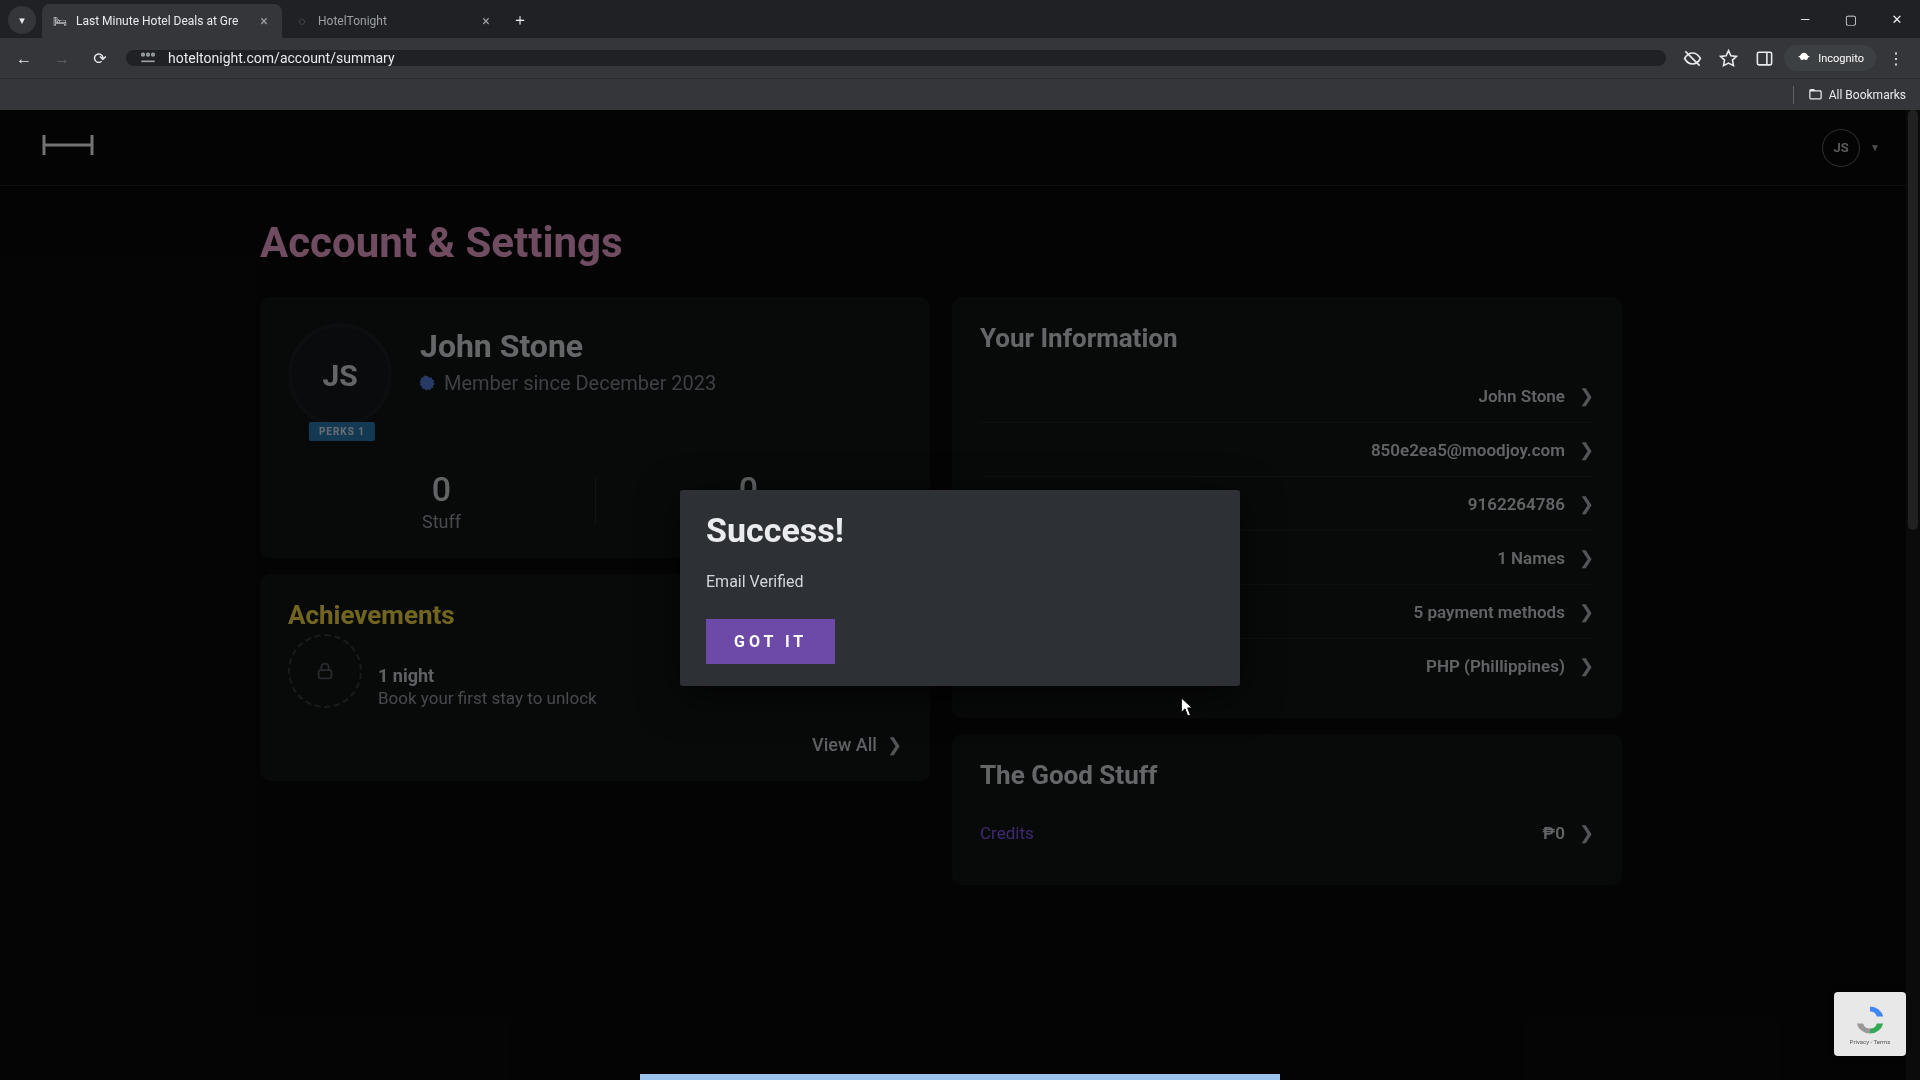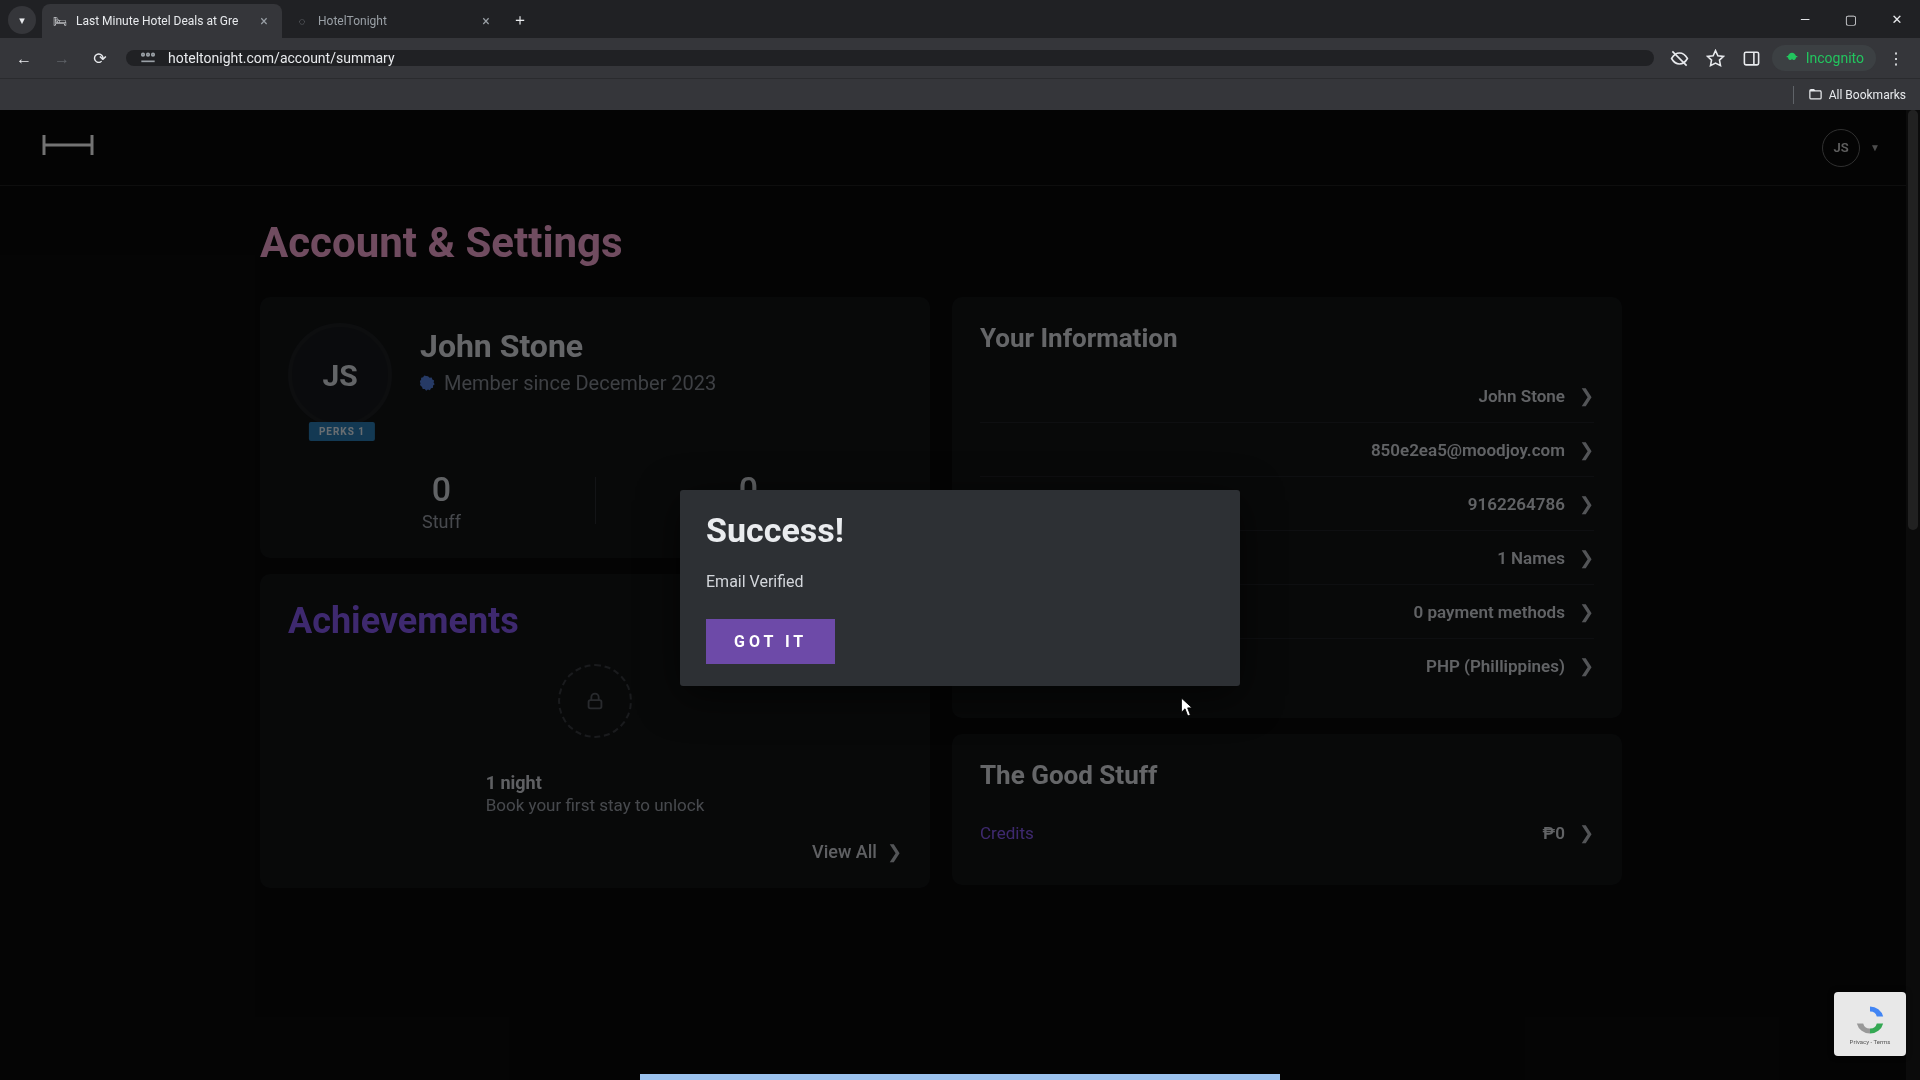--- a/index.html
+++ b/index.html
@@ -18,21 +18,21 @@
 .wc-btn { width: 46px; display: flex; align-items: center; justify-content: center; color: #e8eaed; font-size: 13px; cursor: pointer; }
 
 .browser-bar { background: #35363a; height: 40px; display: flex; align-items: center; padding: 0 8px; gap: 6px; }
 .nav-btn { width: 32px; height: 32px; display: flex; align-items: center; justify-content: center; color: #e8eaed; font-size: 16px; cursor: pointer; border-radius: 50%; }
 .nav-btn.disabled { color: #5f6368; }
 .url-bar { flex: 1; background: #202124; height: 16px; border-radius: 15px; display: flex; align-items: center; padding: 0 12px; color: #e8eaed; font-size: 14px; margin: 0 4px; }
 .url-icon { width: 20px; height: 20px; display: flex; align-items: center; justify-content: center; margin-right: 10px; color: #9aa0a6; font-size: 13px; }
 .url-text { color: #e8eaed; }
 .bar-right { display: flex; align-items: center; gap: 4px; }
 .bar-icon { width: 32px; height: 32px; display: flex; align-items: center; justify-content: center; color: #e8eaed; cursor: pointer; }
-.incognito-badge { background: #3c4043; border-radius: 16px; padding: 5px 12px; color: #22c55e; font-size: 14px; display: flex; align-items: center; gap: 6px; }
+.incognito-badge { background: #3c4043; border-radius: 16px; padding: 5px 12px; color: #ffffff; font-size: 11px; display: flex; align-items: center; gap: 6px; }
 .incognito-badge svg { width: 16px; height: 16px; }
 
 .bookmarks-bar { background: #35363a; height: 32px; border-top: 1px solid #2a2b2e; display: flex; align-items: center; justify-content: flex-end; padding: 0 14px; }
 .bm-divider { width: 1px; height: 18px; background: #5f6368; margin-right: 14px; }
 .bm-item { color: #e8eaed; font-size: 12px; display: flex; align-items: center; gap: 6px; cursor: pointer; }
 
 
 .viewport { position: relative; height: calc(1080px - 38px - 40px - 32px); background: #0a0a0a; overflow: hidden; }
 .dim-overlay { position: absolute; inset: 0; background: rgba(0,0,0,0.55); z-index: 20; }
 .page { position: absolute; inset: 0; padding: 0; overflow-y: auto; }
@@ -63,22 +63,22 @@
 .profile-name { color: #dfe2e7; font-size: 32px; font-weight: 700; margin-bottom: 6px; }
 .profile-meta { display: flex; align-items: center; gap: 8px; color: #8a8f97; font-size: 20px; }
 .verified-icon { width: 16px; height: 16px; color: #5582e0; }
 
 .stats-row { display: flex; margin-top: 42px; }
 .stat { flex: 1; text-align: center; position: relative; }
 .stat + .stat::before { content: ""; position: absolute; left: 0; top: 8px; bottom: 8px; width: 1px; background: #2a2d31; }
 .stat-value { color: #d8dbe0; font-size: 34px; font-weight: 500; }
 .stat-label { color: #9ea3ab; font-size: 18px; margin-top: 2px; }
 
-.achievements-title { color: #8b5cf6; font-size: 36px; font-weight: 700; margin-bottom: 22px; }
-.ach-row { display: flex; align-items: center; gap: 34px; flex-direction: column; }
+.achievements-title { color: #fde047; font-size: 26px; font-weight: 700; margin-bottom: 4px; }
+.ach-row { display: flex; align-items: flex-end; gap: 16px; }
 .ach-icon-ring { width: 74px; height: 74px; border-radius: 50%; border: 2px dashed #3a3d41; display: flex; align-items: center; justify-content: center; color: #5a5e64; }
 .ach-icon-ring svg { width: 22px; height: 22px; }
 .ach-text .ach-title { color: #d3d6db; font-size: 18px; font-weight: 700; }
 .ach-text .ach-sub { color: #9ea3ab; font-size: 17px; margin-top: 2px; }
 .view-all-row { margin-top: 26px; text-align: right; }
 .view-all-btn { color: #d3d6db; font-size: 18px; font-weight: 500; background: none; border: none; cursor: pointer; display: inline-flex; align-items: center; gap: 10px; }
 .chev { font-size: 18px; color: #b8bcc2; }
 
 .section-title { color: #dfe2e7; font-size: 26px; font-weight: 700; margin-bottom: 16px; }
 .info-list { display: flex; flex-direction: column; }
@@ -286,21 +286,21 @@
               <div class="info-row">
                 <span class="info-label"></span>
                 <span class="info-value-wrap">
                   <span class="info-value">1 Names</span>
                   <span class="chev">❯</span>
                 </span>
               </div>
               <div class="info-row">
                 <span class="info-label">Payment</span>
                 <span class="info-value-wrap">
-                  <span class="info-value">0 payment methods</span>
+                  <span class="info-value">5 payment methods</span>
                   <span class="chev">❯</span>
                 </span>
               </div>
               <div class="info-row">
                 <span class="info-label">Currency</span>
                 <span class="info-value-wrap">
                   <span class="info-value">PHP (Phillippines)</span>
                   <span class="chev">❯</span>
                 </span>
               </div>

